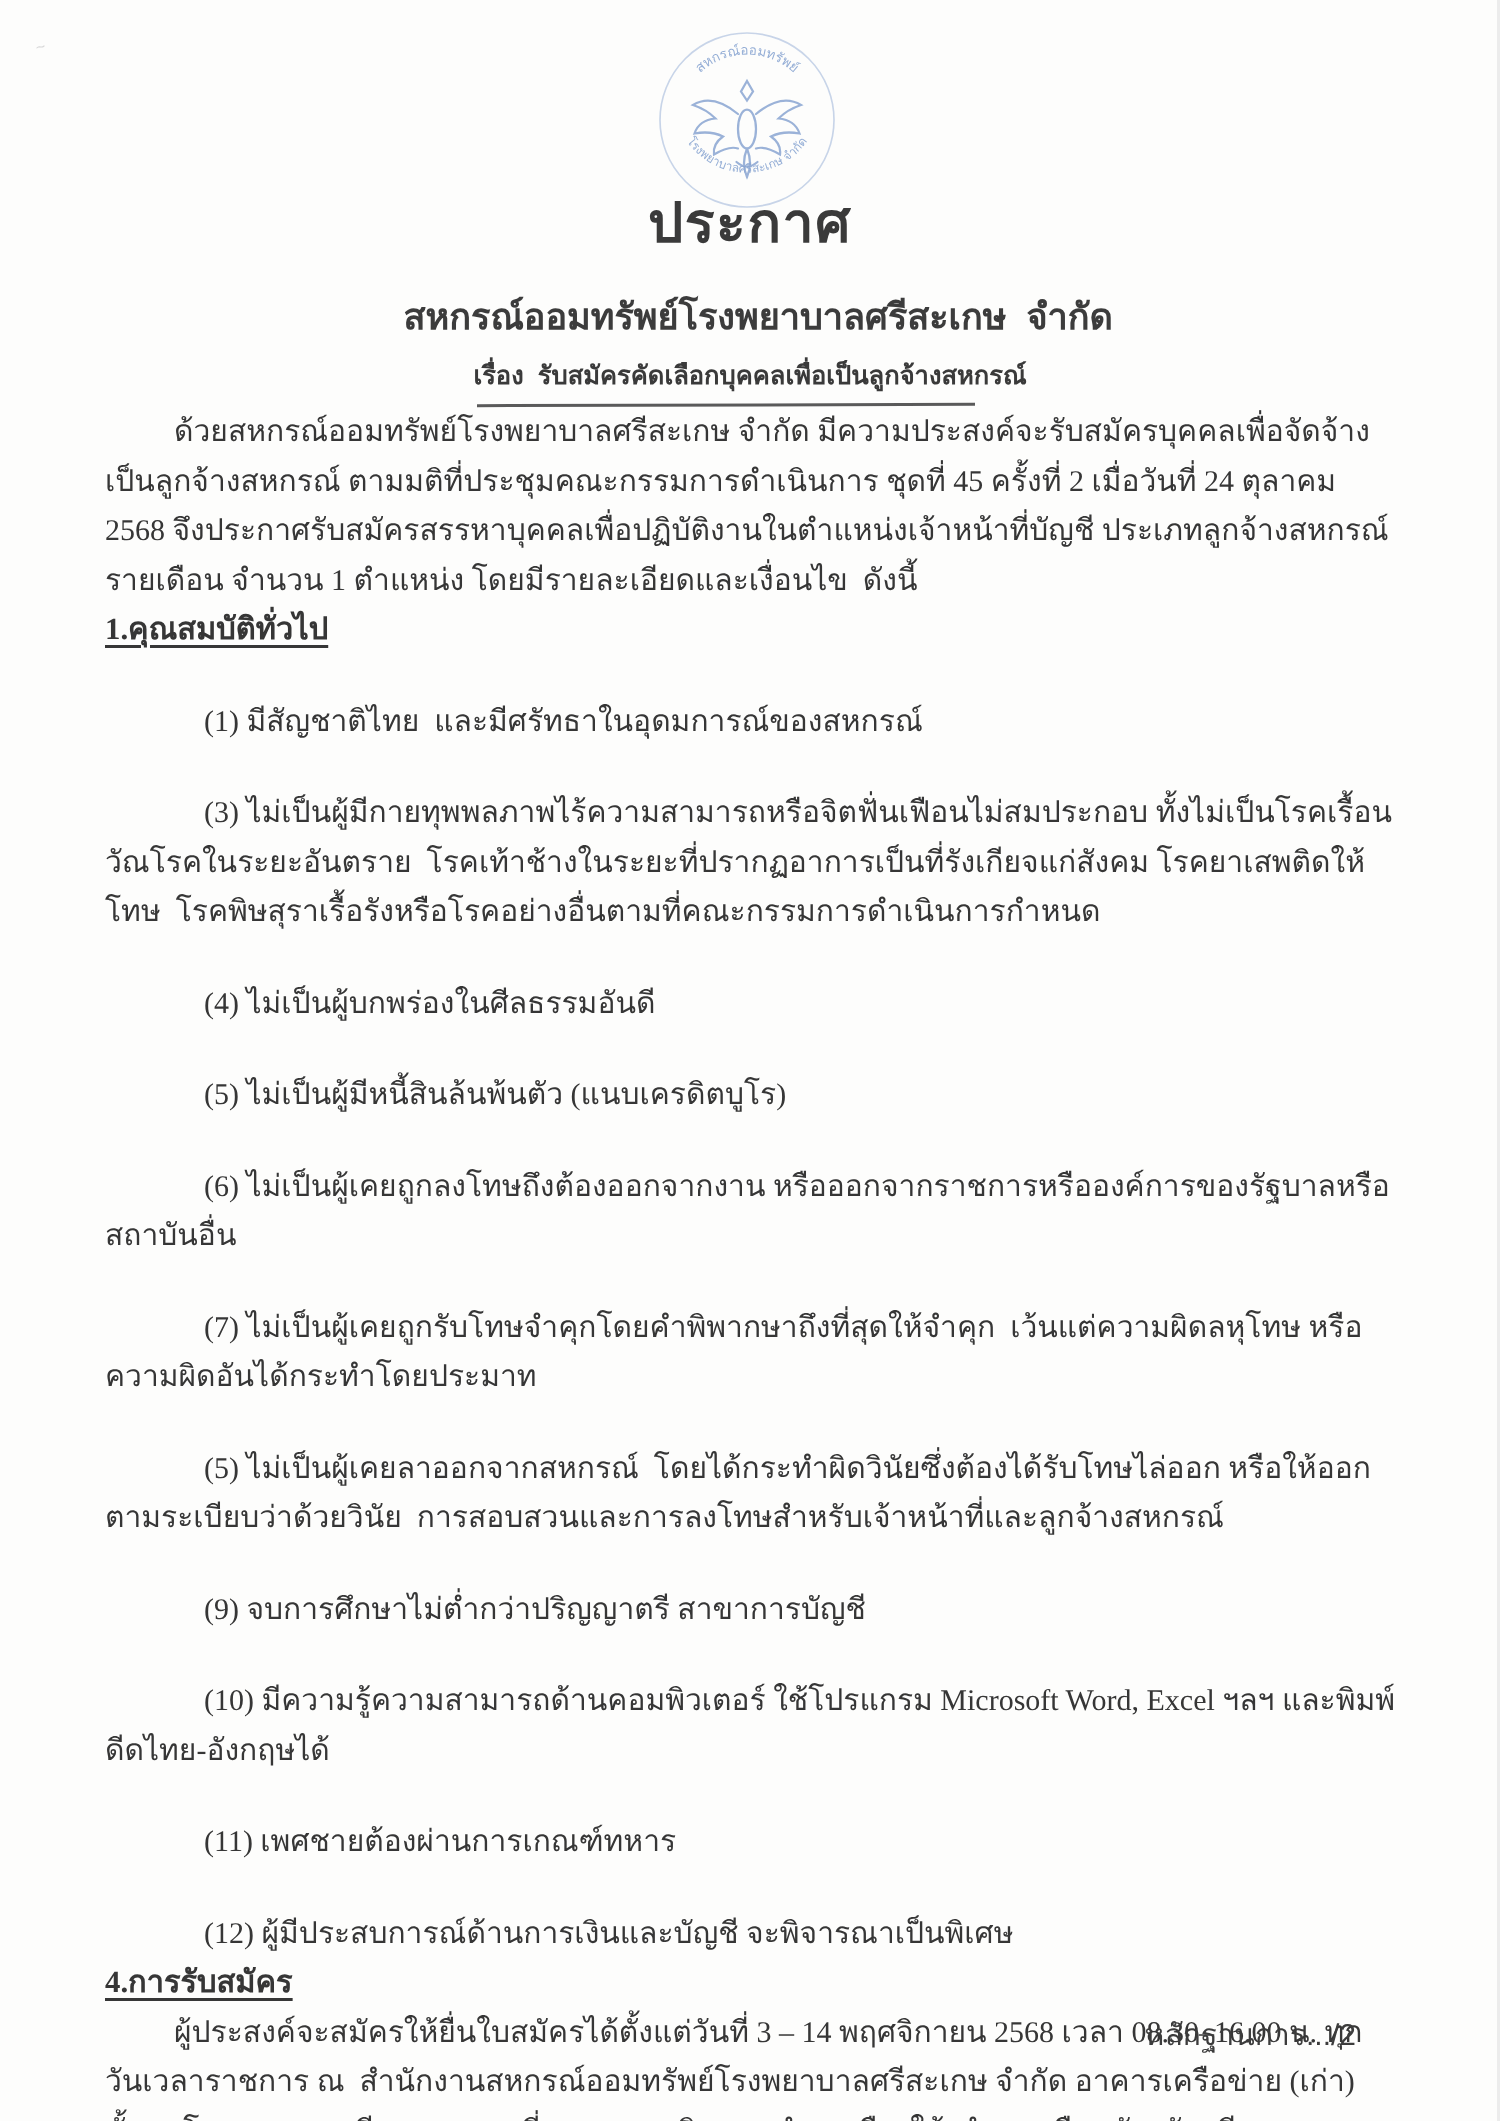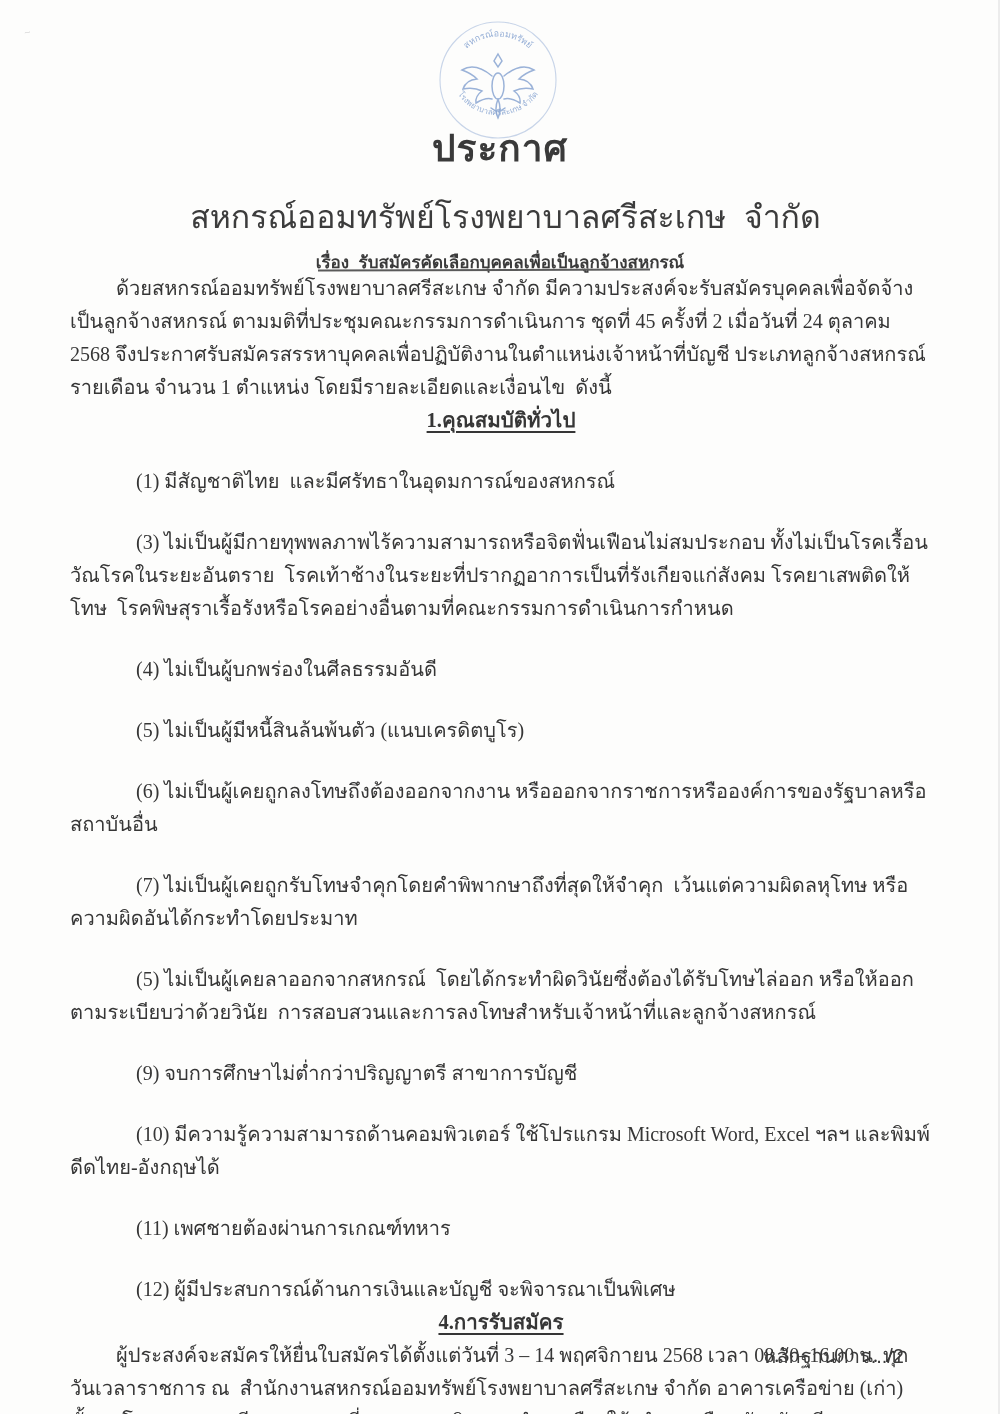--- a/index.html
+++ b/index.html
@@ -10,28 +10,28 @@
     background:#fdfdfc;
     overflow:hidden;
     font-family:"Liberation Sans",sans-serif;
     color:#363636;
   }
   .scan-edge-right{position:absolute;right:0;top:0;width:2px;height:100%;background:#ececec;}
   .scan-smudge{position:absolute;left:24px;top:26px;color:#d9d9d9;font-size:11px;transform:rotate(-15deg);}
   .seal{position:absolute;left:433px;top:16px;width:130px;height:130px;}
   .header{position:absolute;top:118px;left:0;width:100%;text-align:center;}
   .h-title{font-size:37px;font-weight:700;letter-spacing:1px;color:#3a3a3a;margin:0;}
-  .h-org{font-size:32px;font-weight:400;color:#3c3c3c;margin:14px 0 0 0;white-space:pre-wrap;padding-left:11px;}
+  .h-org{font-size:24px;font-weight:700;color:#3c3c3c;margin:14px 0 0 0;white-space:pre-wrap;padding-left:11px;}
   .h-subject{font-size:17px;font-weight:700;color:#3a3a3a;margin:6px 0 0 0;white-space:pre-wrap;}
   .divider{position:absolute;top:269px;left:318px;width:332px;border-top:2.5px solid #5a5a5a;transform:rotate(-0.15deg);}
   .content{position:absolute;top:272px;left:70px;width:862px;font-size:20px;line-height:33px;font-family:Liberation Serif, serif;}
   .content p{margin:0;white-space:pre-wrap;}
   p.indent-para{text-indent:46px;}
   p.list-item{text-indent:66px;margin-top:28px;}
-  .sec-heading{font-weight:700;text-decoration:underline;text-underline-offset:4px;font-size:20.5px;margin:0;text-align:center;}
+  .sec-heading{font-weight:700;text-decoration:underline;text-underline-offset:4px;font-size:20.5px;margin:0;}
   .footer{position:absolute;top:1340px;right:96px;font-size:20px;color:#3c3c3c;}
   .seal svg text{font-family:"Liberation Sans",sans-serif;}
 </style>
 </head>
 <body>
 
 <div class="page">
   <div class="scan-edge-right"></div>
   <div class="scan-smudge">~</div>
 

